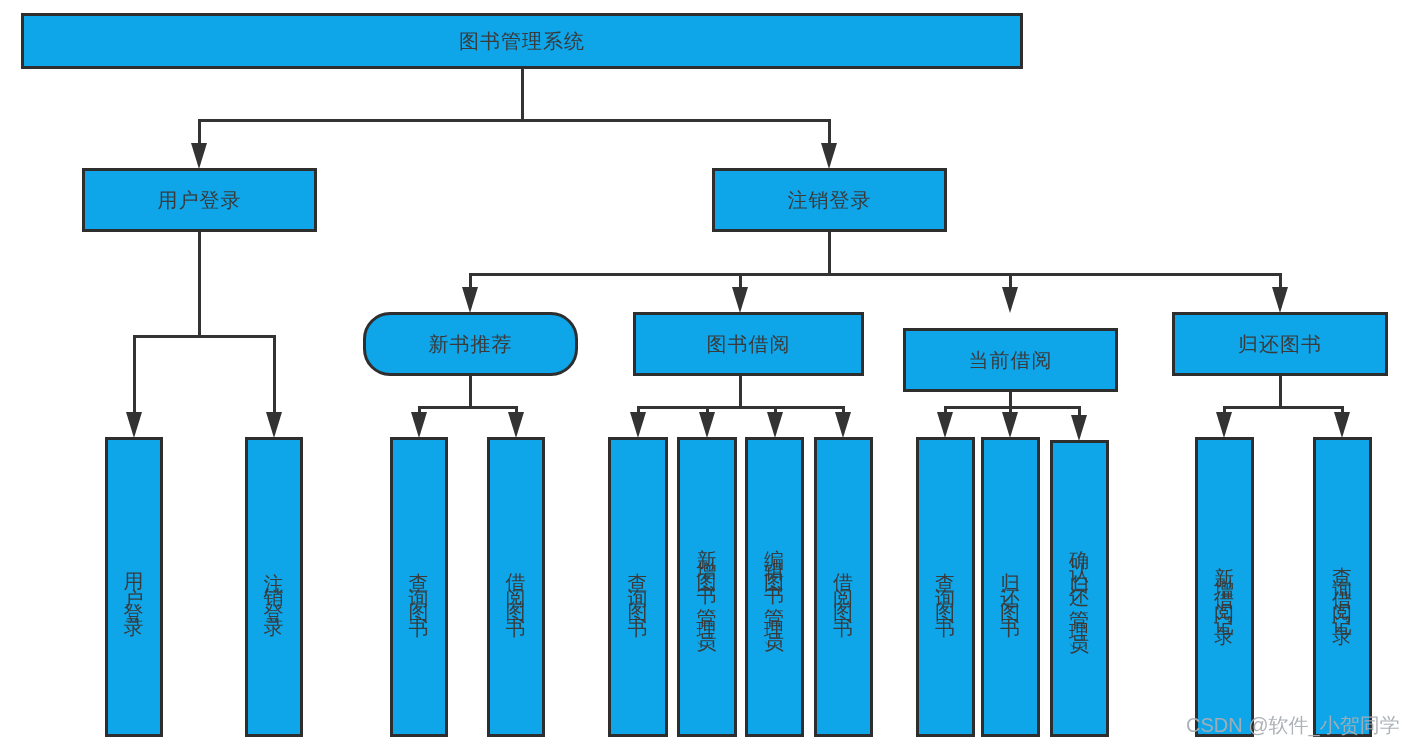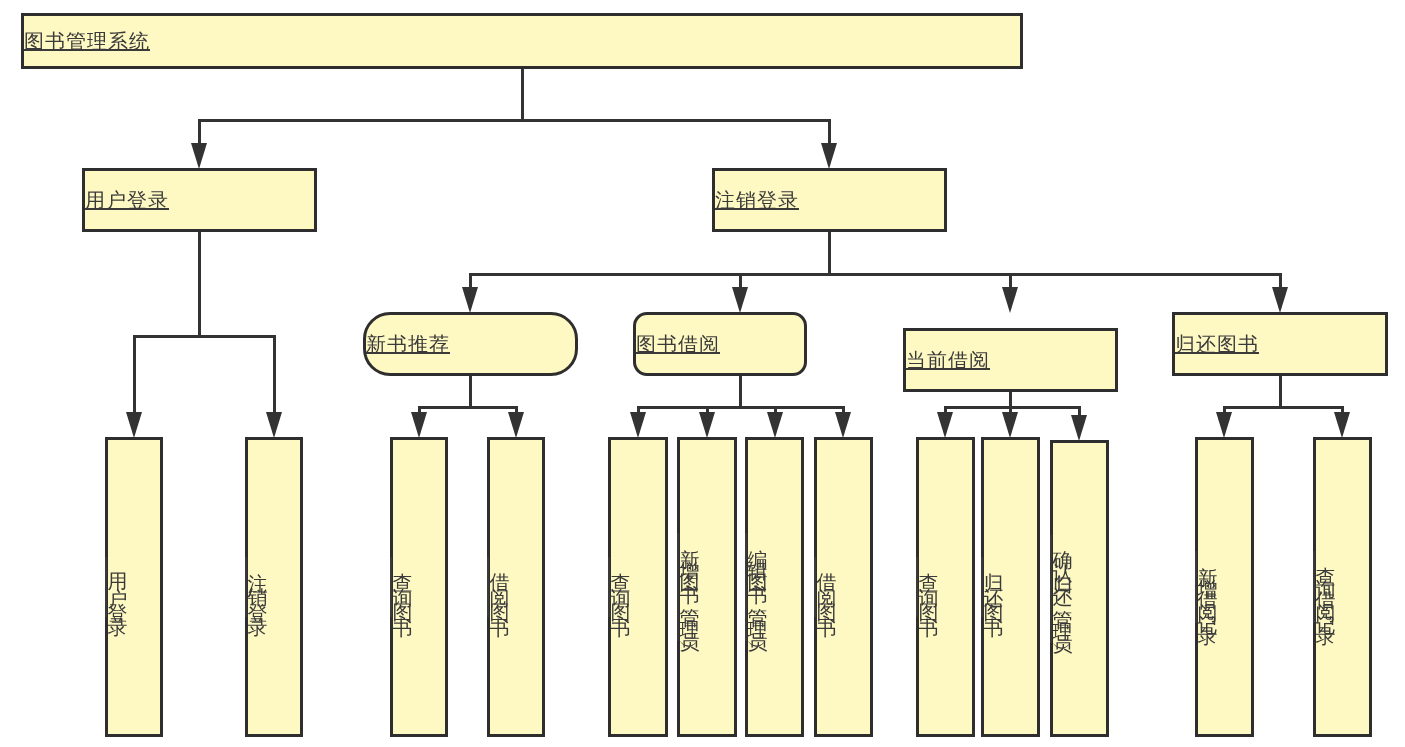--- a/index.html
+++ b/index.html
@@ -12,26 +12,25 @@
   .stage{
     position:relative;
     width:1405px;height:747px;
     background:#ffffff;
     overflow:hidden;
   }
   .node{
     position:absolute;
     box-sizing:border-box;
     border:3px solid var(--border);
-    background:#fef9c3;
+    background:#0ea5e9;
     display:flex;
     align-items:center;
-    justify-content:flex-start;
+    justify-content:center;
     color:var(--text);
-    text-decoration:underline;
   }
   .node .lbl{
     font-size:20px;
     letter-spacing:1px;
     white-space:nowrap;
   }
   .node.v .lbl{
     writing-mode:vertical-rl;
     text-orientation:upright;
     white-space:normal;
@@ -58,20 +57,21 @@
     opacity:0.95;
     white-space:nowrap;
     z-index:10;
     letter-spacing:0px;
   }
 </style>
 </head>
 <body>
 
 <div class="stage">
+  <div class="watermark">CSDN @软件_小贺同学</div>
 <div class="cline" style="left: 520.5px; top: 69px; width: 3px; height: 53px;"></div>
     <div class="cline" style="left: 197.5px; top: 119px; width: 633px; height: 3px;"></div>
     <div class="cline" style="left: 197.5px; top: 119px; width: 3px; height: 29px;"></div>
     <div class="arrow" style="left: 191px; top: 143px;"></div>
     <div class="cline" style="left: 827.5px; top: 119px; width: 3px; height: 29px;"></div>
     <div class="arrow" style="left: 821px; top: 143px;"></div>
     <div class="cline" style="left: 197.5px; top: 232px; width: 3px; height: 106px;"></div>
     <div class="cline" style="left: 132.5px; top: 335px; width: 143px; height: 3px;"></div>
     <div class="cline" style="left: 132.5px; top: 335px; width: 3px; height: 82px;"></div>
     <div class="arrow" style="left: 126px; top: 412px;"></div>
@@ -122,21 +122,21 @@
     </div>
     <div class="node h" style="left: 82px; top: 168px; width: 235px; height: 64px;">
       <span class="lbl">用户登录</span>
     </div>
     <div class="node h" style="left: 712px; top: 168px; width: 235px; height: 64px;">
       <span class="lbl">注销登录</span>
     </div>
     <div class="node h" style="left: 363px; top: 312px; width: 215px; height: 64px; border-radius: 27px;">
       <span class="lbl">新书推荐</span>
     </div>
-    <div class="node h" style="left: 633px; top: 312px; width: 174px; height: 64px; border-radius: 14px;">
+    <div class="node h" style="left: 633px; top: 312px; width: 231px; height: 64px;">
       <span class="lbl">图书借阅</span>
     </div>
     <div class="node h" style="left: 903px; top: 328px; width: 215px; height: 64px;">
       <span class="lbl">当前借阅</span>
     </div>
     <div class="node h" style="left: 1172px; top: 312px; width: 216px; height: 64px;">
       <span class="lbl">归还图书</span>
     </div>
     <div class="node v" style="left: 105px; top: 437px; width: 58px; height: 300px;">
       <span class="lbl" style="letter-spacing: 15px;">用户登录</span>

